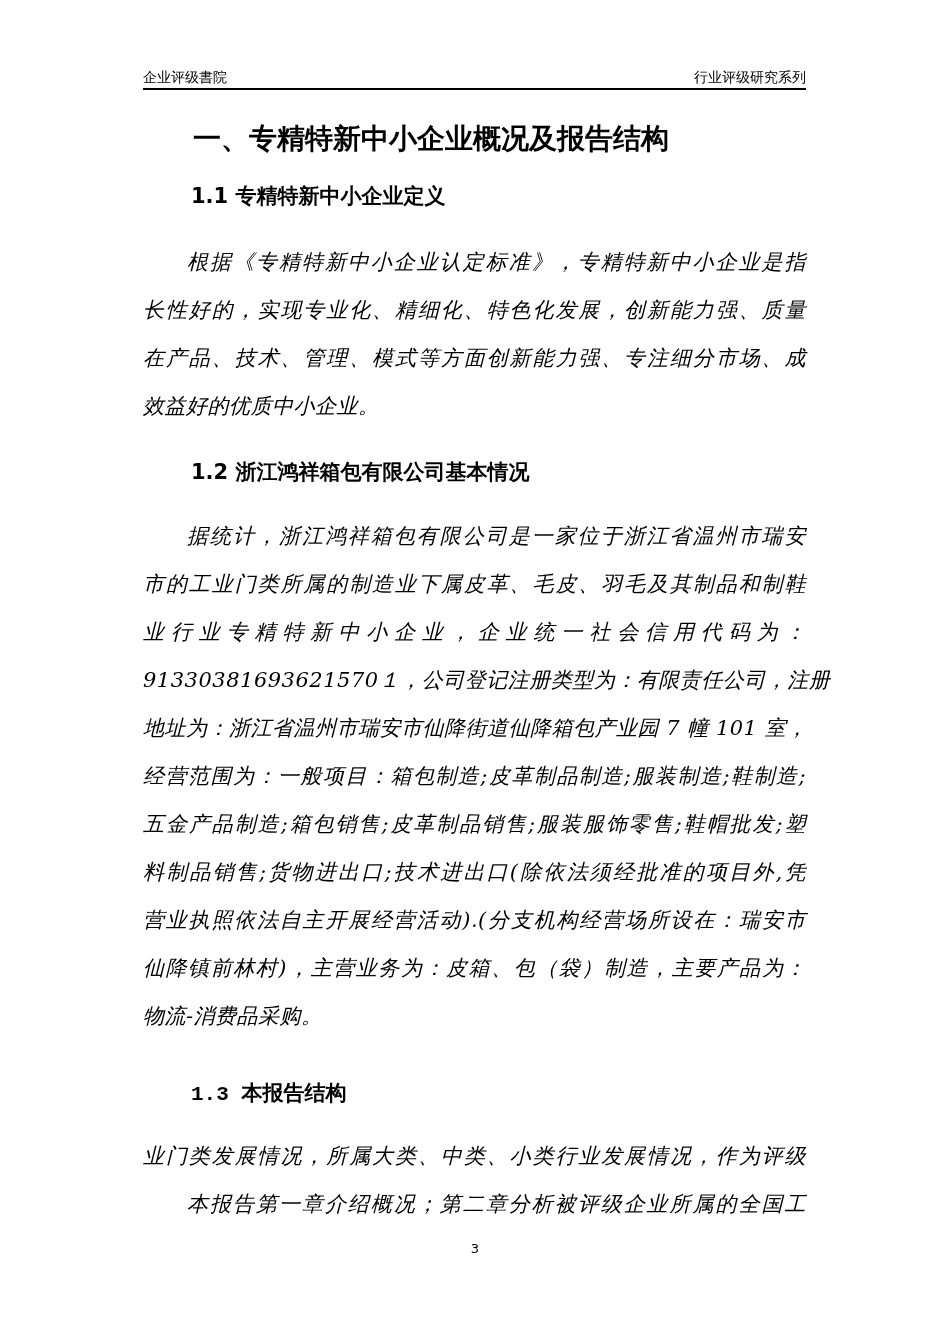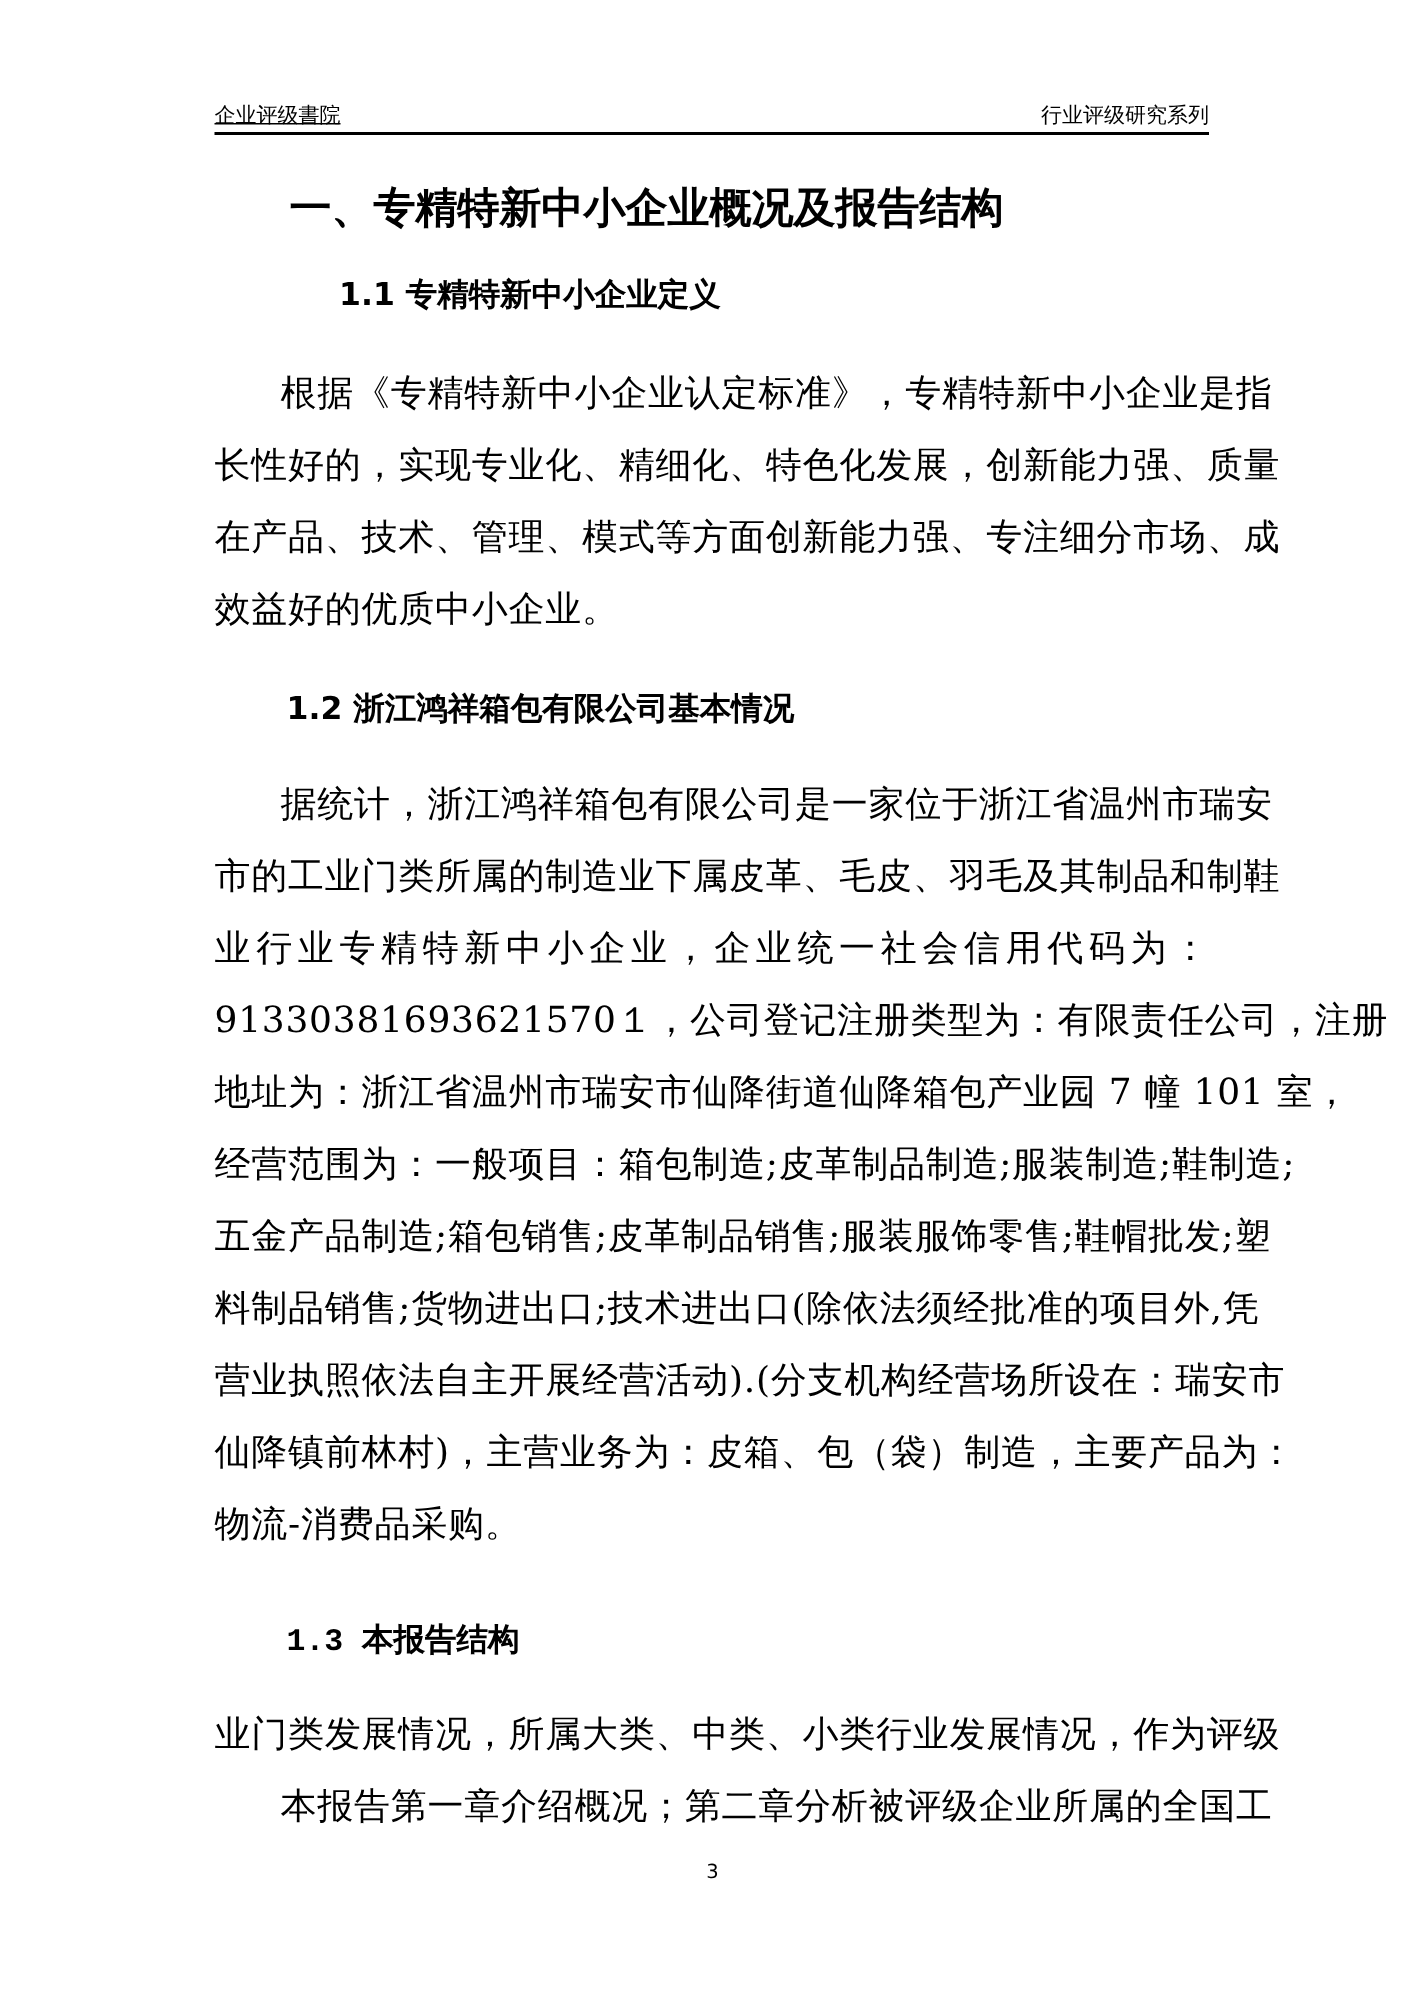--- a/index.html
+++ b/index.html
@@ -19,21 +19,21 @@
       position: absolute;
       left: 143px;
       top: 66px;
       width: 663px;
       height: 22px;
       border-bottom: 2px solid #000000;
       font-family: "DejaVu Sans", "Liberation Sans", sans-serif;
       font-size: 14px;
       line-height: 22px;
     }
-    .page-header .left { position: absolute; left: 0; top: 0; text-decoration: underline; }
+    .page-header .left { position: absolute; left: 0; top: 0; }
     .page-header .right { position: absolute; right: 0; top: 0; }
 
     .content {
       position: absolute;
       left: 143px;
       top: 0;
       width: 663px;
     }
     .h1 {
       position: absolute;
@@ -53,25 +53,26 @@
       font-family: "DejaVu Sans", "Liberation Sans", sans-serif;
     }
     .para {
       position: absolute;
       left: 0;
       width: 663px;
     }
     .line {
       height: 48px;
       line-height: 48px;
-      font-size: 24px;
+      font-size: 21px;
       white-space: nowrap;
       text-align: justify;
       text-align-last: justify;
       letter-spacing: 0.5px;
+      font-style: italic;
     }
     .line.indent { padding-left: 44px; }
     .line.last { text-align-last: left; }
     .page-number {
       position: absolute;
       left: 0;
       width: 950px;
       top: 1241px;
       text-align: center;
       font-family: "DejaVu Sans", "Liberation Sans", sans-serif;
@@ -82,21 +83,21 @@
 <body>
 
 <div class="page-header">
   <span class="left">企业评级書院</span>
   <span class="right">行业评级研究系列</span>
 </div>
 
 <div class="content">
   <div class="h1">一、专精特新中小企业概况及报告结构</div>
 
-  <div class="h2" style="top:182px;margin-left:35px;">1.1 专精特新中小企业定义</div>
+  <div class="h2" style="top:182px;">1.1 专精特新中小企业定义</div>
   <div class="para" style="top:238px;">
     <div class="line indent">根据《专精特新中小企业认定标准》，专精特新中小企业是指</div>
     <div class="line">长性好的，实现专业化、精细化、特色化发展，创新能力强、质量</div>
     <div class="line">在产品、技术、管理、模式等方面创新能力强、专注细分市场、成</div>
     <div class="line last">效益好的优质中小企业。</div>
   </div>
 
   <div class="h2" style="top:458px;">1.2 浙江鸿祥箱包有限公司基本情况</div>
   <div class="para" style="top:512px;">
     <div class="line indent">据统计，浙江鸿祥箱包有限公司是一家位于浙江省温州市瑞安</div>

